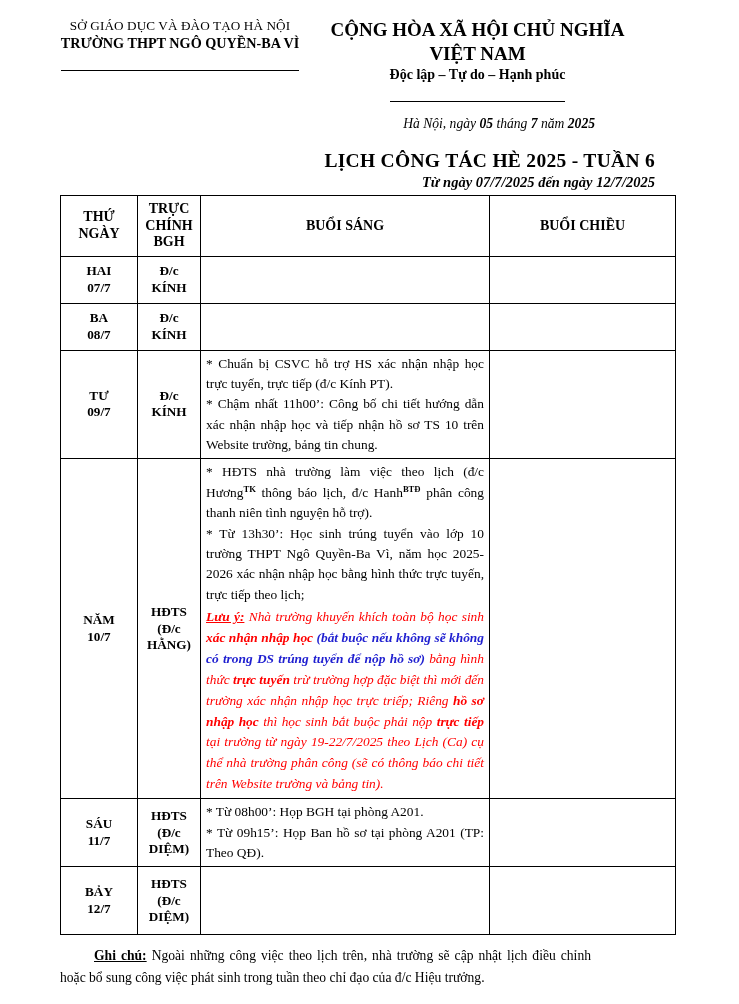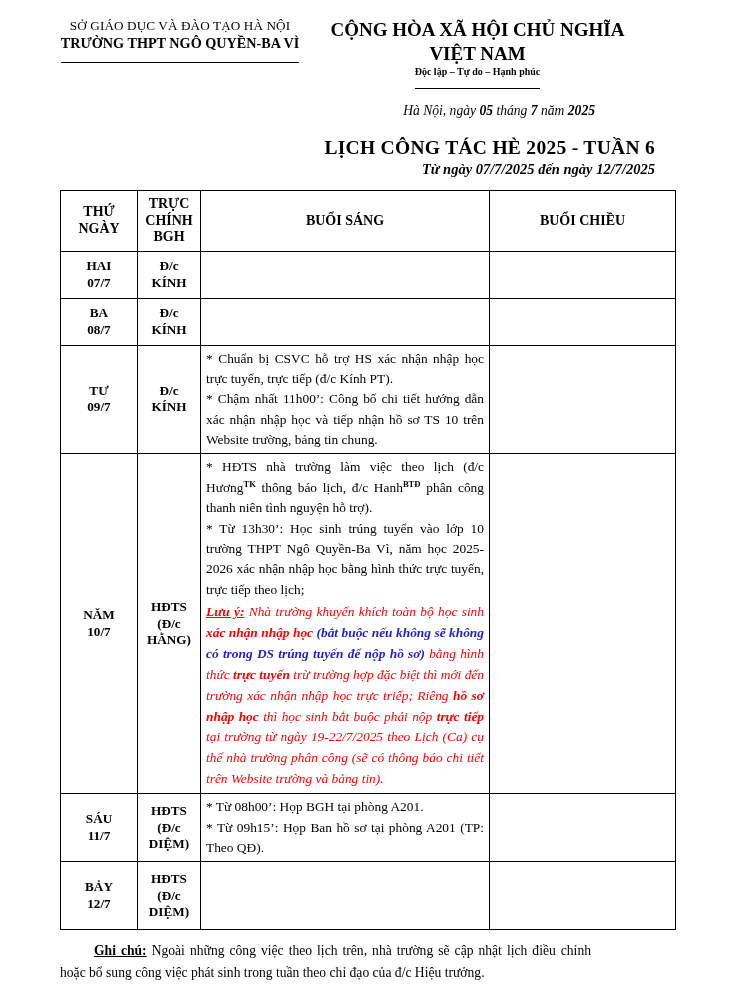--- a/index.html
+++ b/index.html
@@ -42,29 +42,29 @@
     font-size: 13.2px;
     letter-spacing: 0.1px;
   }
   .hdr-line-2 {
     font-size: 14.2px;
     font-weight: bold;
   }
   .u-line {
     display: inline-block;
     border-bottom: 1.2px solid #000;
-    padding-bottom: 10px;
+    padding-bottom: 18px;
   }
   .hdr-r1 {
     font-size: 19px;
     font-weight: bold;
     font-family: Liberation Serif, serif;
   }
   .hdr-r2 {
-    font-size: 10px;
+    font-size: 14px;
     font-weight: bold;
   }
   .date-line {
     text-align: right;
     padding: 14px 60px 0 12px;
     font-size: 13.6px;
     font-style: italic;
   }
   .date-line b { font-weight: bold; }
 
@@ -82,21 +82,21 @@
     font-size: 14.5px;
     font-weight: bold;
     font-style: italic;
     margin-top: 2px;
     padding-left: 34px;
   }
 
   
   .sched-wrap {
     padding: 0 60px;
-    margin-top: 12px;
+    margin-top: 4px;
   }
   table.sched {
     border-collapse: collapse;
     width: 616px;
     table-layout: fixed;
   }
   table.sched td, table.sched th {
     border: 1px solid #000000;
     vertical-align: middle;
     padding: 3px 5px;

